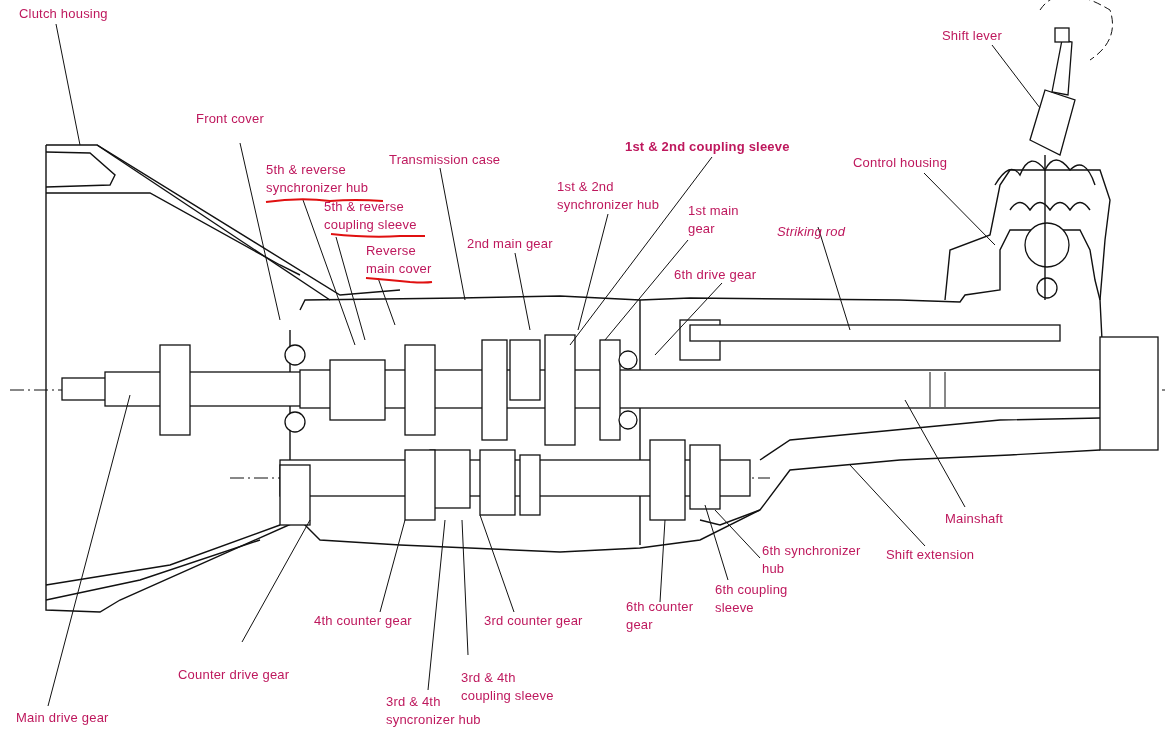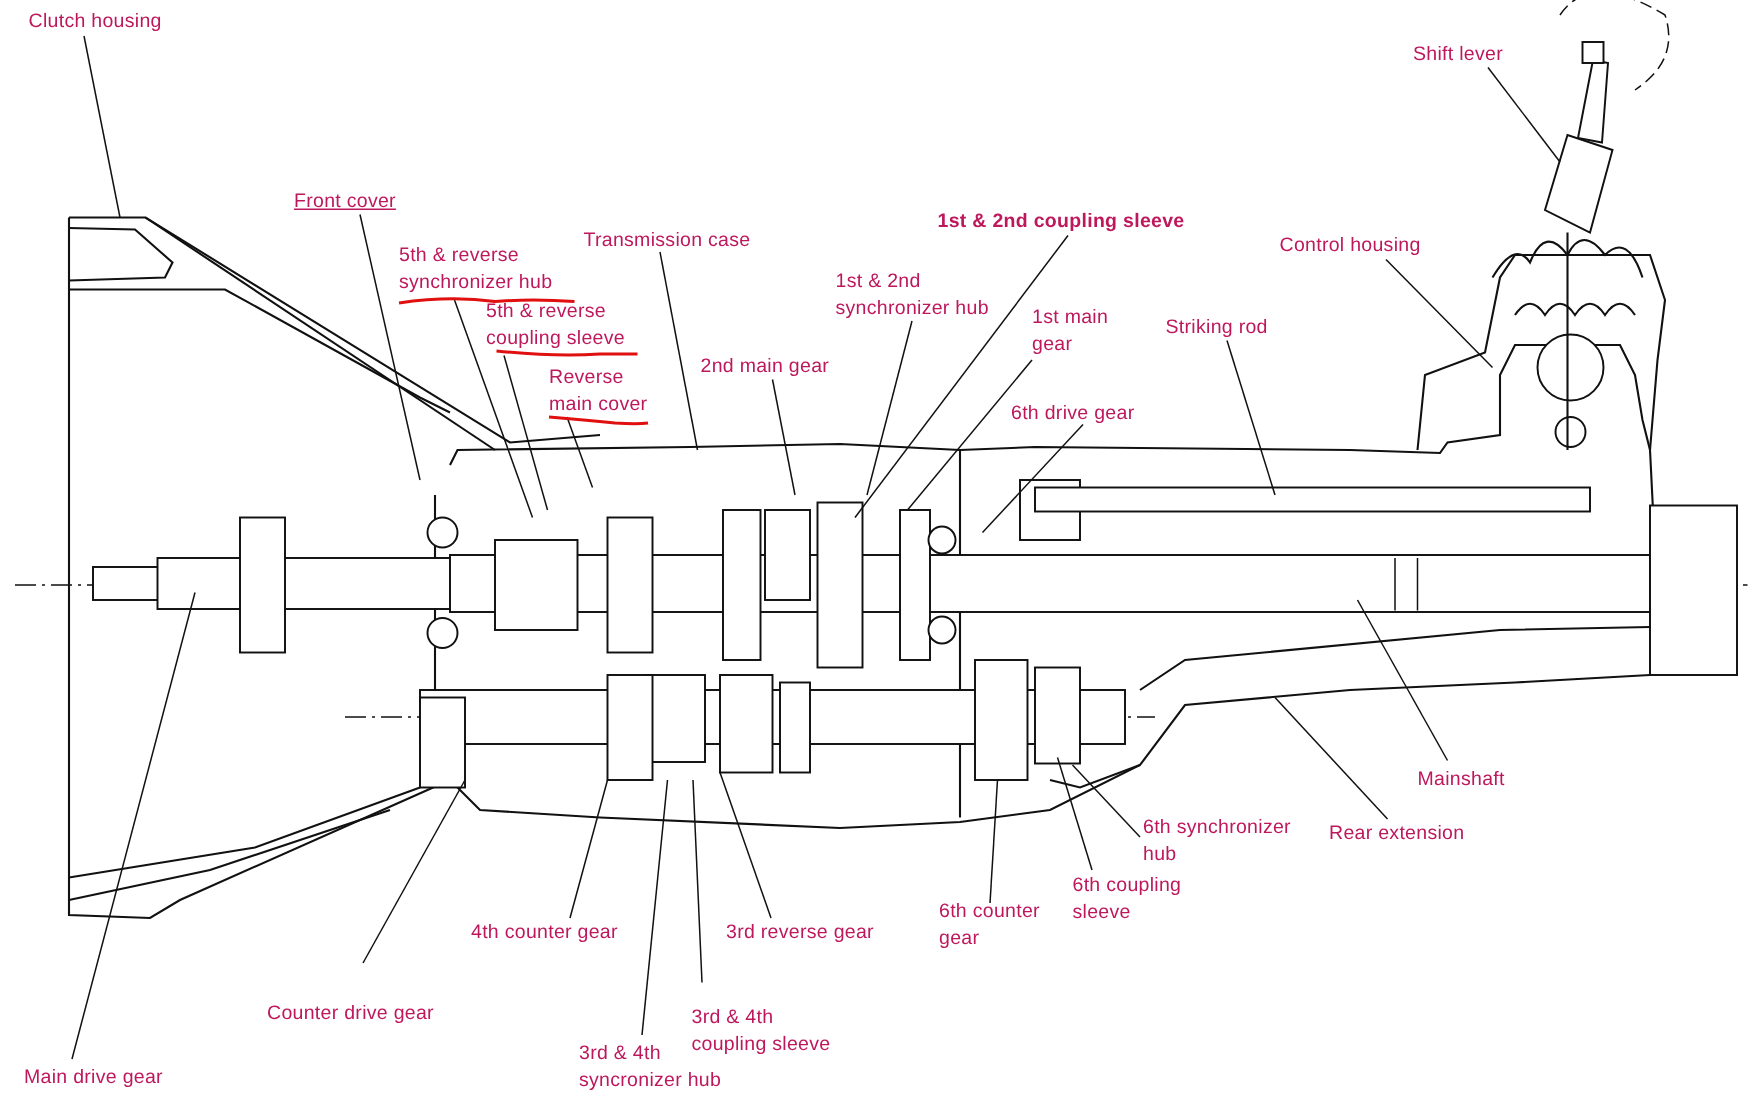--- a/index.html
+++ b/index.html
@@ -128,21 +128,21 @@
   <g>
     <path class="red" d="M266 202 Q300 197 330 201 Q355 199 383 201" stroke="#e01010"></path>
     <path class="red" d="M331 234 Q370 238 400 236 Q415 236 425 236" stroke="#e01010"></path>
     <path class="red" d="M366 278 Q390 280 410 282 Q425 283 432 282" stroke="#e01010"></path>
   </g>
 </svg>
 
 <div class="lbl" style="left:19px;top:5px;">
     <span>Clutch housing</span>
   </div>
-<div class="lbl" style="left:196px;top:125px;text-decoration:underline;">
+<div class="lbl" style="left:196px;top:110px;">
     <span>Front cover</span>
   </div>
 <div class="lbl" style="left:266px;top:161px;">
     <span>5th &amp; reverse</span>
     <span>synchronizer hub</span>
   </div>
 <div class="lbl" style="left:324px;top:198px;">
     <span>5th &amp; reverse</span>
     <span>coupling sleeve</span>
   </div>
@@ -163,49 +163,49 @@
 <div class="lbl" style="left:625px;top:138px;font-weight:bold;">
     <span>1st &amp; 2nd coupling sleeve</span>
   </div>
 <div class="lbl" style="left:688px;top:202px;">
     <span>1st main</span>
     <span>gear</span>
   </div>
 <div class="lbl" style="left:674px;top:266px;">
     <span>6th drive gear</span>
   </div>
-<div class="lbl" style="left:777px;top:209px;">
+<div class="lbl" style="left:777px;top:223px;font-style:italic;">
     <span>Striking rod</span>
   </div>
 <div class="lbl" style="left:853px;top:154px;">
     <span>Control housing</span>
   </div>
 <div class="lbl" style="left:942px;top:27px;">
     <span>Shift lever</span>
   </div>
 <div class="lbl" style="left:945px;top:510px;">
     <span>Mainshaft</span>
   </div>
 <div class="lbl" style="left:886px;top:546px;">
-    <span>Rear extension</span>
+    <span>Shift extension</span>
   </div>
 <div class="lbl" style="left:762px;top:542px;">
     <span>6th synchronizer</span>
     <span>hub</span>
   </div>
 <div class="lbl" style="left:715px;top:581px;">
     <span>6th coupling</span>
     <span>sleeve</span>
   </div>
 <div class="lbl" style="left:626px;top:598px;">
     <span>6th counter</span>
     <span>gear</span>
   </div>
 <div class="lbl" style="left:484px;top:612px;">
-    <span>3rd reverse gear</span>
+    <span>3rd counter gear</span>
   </div>
 <div class="lbl" style="left:461px;top:669px;">
     <span>3rd &amp; 4th</span>
     <span>coupling sleeve</span>
   </div>
 <div class="lbl" style="left:386px;top:693px;">
     <span>3rd &amp; 4th</span>
     <span>syncronizer hub</span>
   </div>
 <div class="lbl" style="left:314px;top:612px;">

